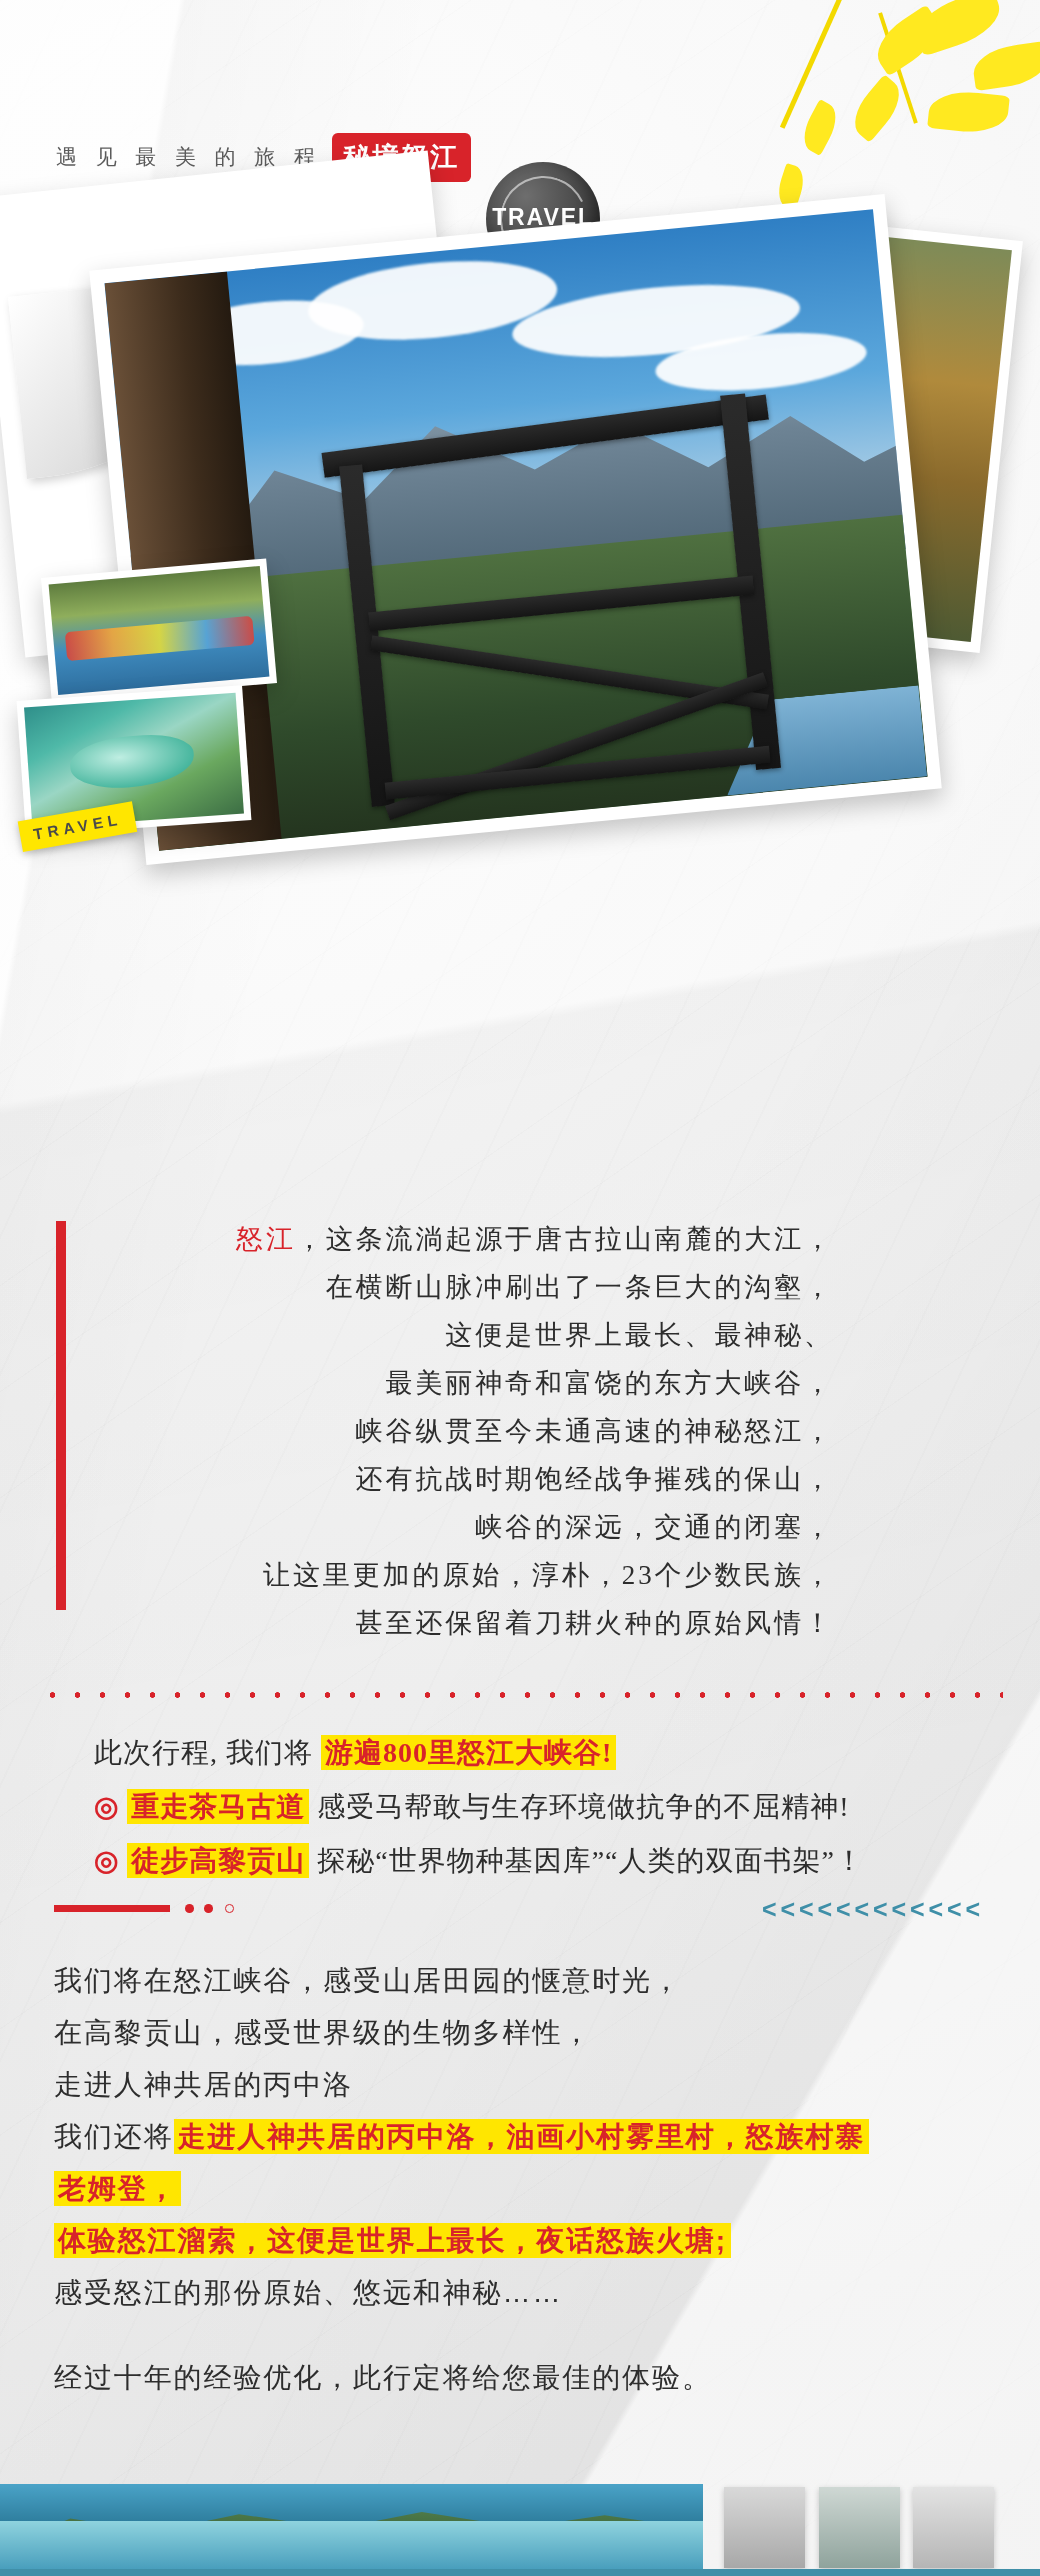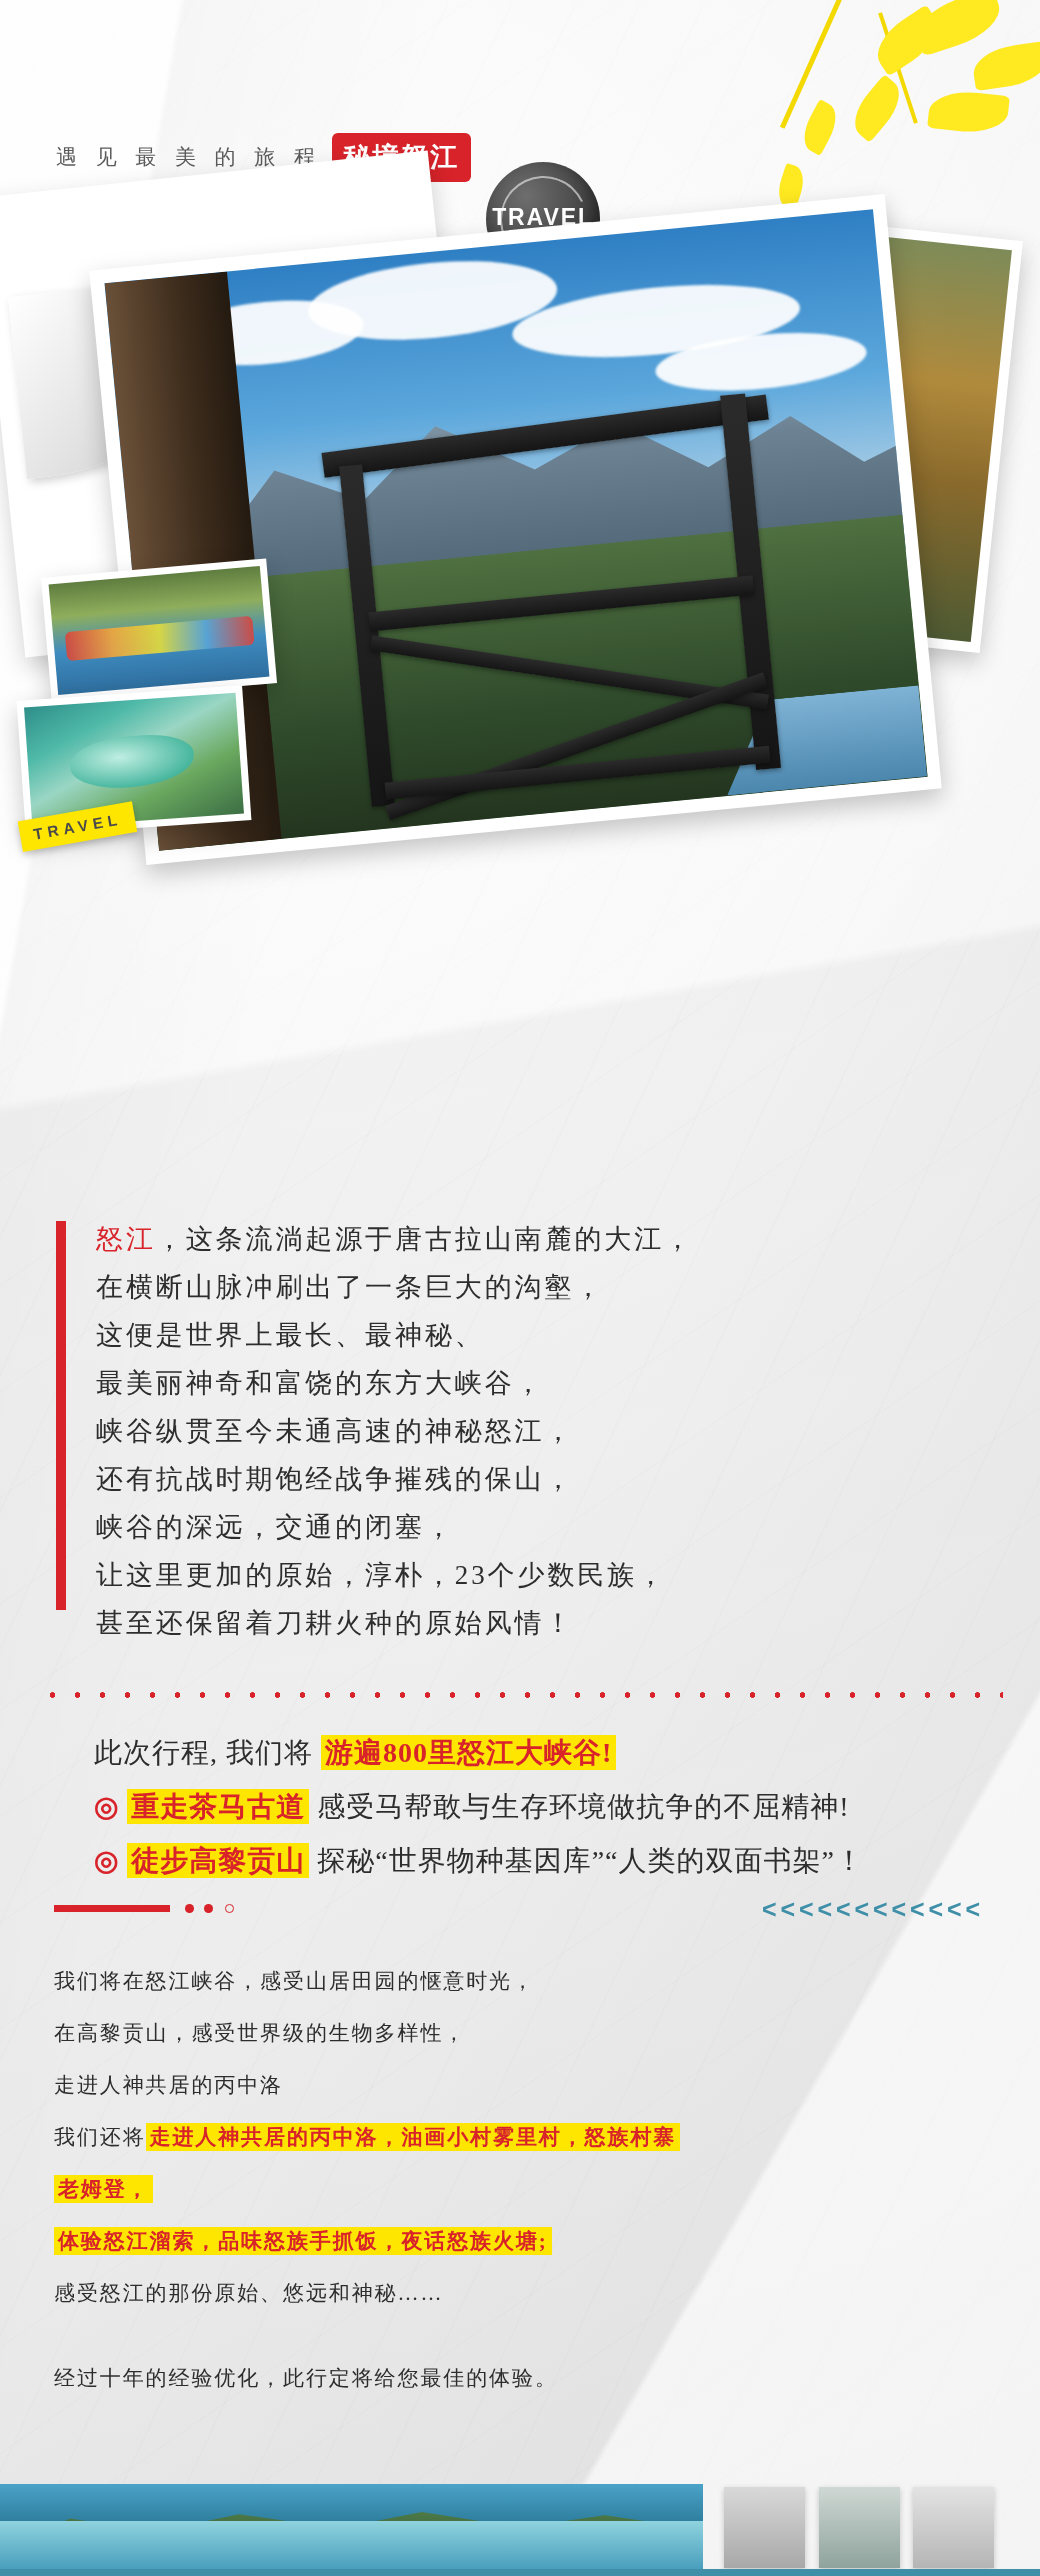--- a/index.html
+++ b/index.html
@@ -176,21 +176,21 @@
     background:linear-gradient(155deg,#2f8f8a 0%, #4fb9a8 25%, #9ad6c4 45%, #6aa85f 70%, #3c6e44 100%);
     position:relative; overflow:hidden;
   }
   .pool {
     position:absolute; left:20%; top:30%; width:58%; height:42%;
     background:radial-gradient(ellipse at 40% 40%, #bfeee2, #49b79f 70%, #2f8f8a);
     border-radius:50% 40% 55% 45%;
   }
 
   
-  .intro { position:absolute; left:0; top:1215px; width:892px; }
+  .intro { position:absolute; left:0; top:1215px; width:892px;text-align:right; }
   .intro-bar {
     position:absolute; left:56px; top:5.8px; width:9.6px; height:389px;
     background:#d8232a;
   }
   .intro-lines {
     margin-left:96px; padding-right:58px;
     font-family:"Liberation Serif", serif;
     color:#2d2d2d; font-size:27px; line-height:48px; letter-spacing:2.9px;
   }
   .intro-lines .hl-red { color:#d8232a; }
@@ -218,22 +218,22 @@
   .divider2 .dot { position:absolute; top:1.9px; width:8.7px; height:8.7px; border-radius:50%; background:#d8232a; }
   .divider2 .dot.hollow { background:transparent; border:1.9px solid #d8232a; }
 
   .arrows {
     position:absolute; right:56px; top:1895px;
     color:#3f8fa8; font-size:25px; letter-spacing:3.9px; font-weight:bold;
   }
 
   .body2 { position:absolute; left:54px; top:1955px; width:963px; }
   .body2 p {
-    font-family:Liberation Serif, serif;
-    font-size:21px; line-height:52px; color:#2d2d2d; letter-spacing:1.9px;
+    font-family:Liberation Sans, sans-serif;
+    font-size:28px; line-height:52px; color:#2d2d2d; letter-spacing:1.9px;
   }
   .body2 .spacer { height:33px; }
 
   
   .footer { position:absolute; left:0; bottom:0; width:1040px; height:104px; }
   .footer-main {
     position:absolute; left:0; bottom:0; width:703px; height:92px;
     background:linear-gradient(180deg,#4aa3c8 0%, #2f7f9f 40%, #2c6e86 100%);
     overflow:hidden;
   }
@@ -376,21 +376,21 @@
   <div class="arrows">&lt;&lt;&lt;&lt;&lt;&lt;&lt;&lt;&lt;&lt;&lt;&lt;</div>
 
   <div class="body2">
     <p>我们将在怒江峡谷，感受山居田园的惬意时光，</p>
     <p>在高黎贡山，感受世界级的生物多样性，</p>
     <p>走进人神共居的丙中洛</p>
     <p>
       <span>我们还将</span><span class="mark-yellow red">走进人神共居的丙中洛，油画小村雾里村，怒族村寨</span>
     </p>
     <p><span class="mark-yellow red">老姆登，</span></p>
-    <p><span class="mark-yellow red">体验怒江溜索，品味怒族手抓饭，夜话怒族火塘;</span></p>
+    <p><span class="mark-yellow red">体验怒江溜索，这便是世界上最长，夜话怒族火塘;</span></p>
     <p>感受怒江的那份原始、悠远和神秘……</p>
     <div class="spacer"></div>
     <p>经过十年的经验优化，此行定将给您最佳的体验。</p>
   </div>
 
   <div class="footer">
     <div class="footer-main">
       <div class="ridge"></div>
       <div class="water"></div>
     </div>

